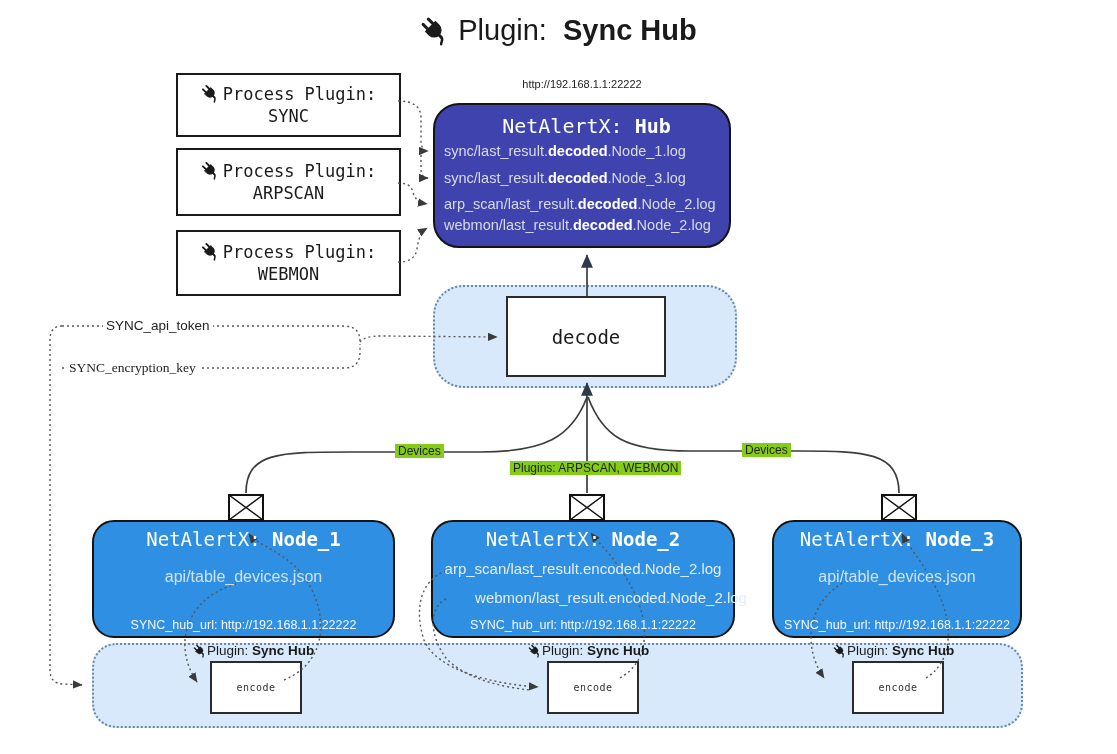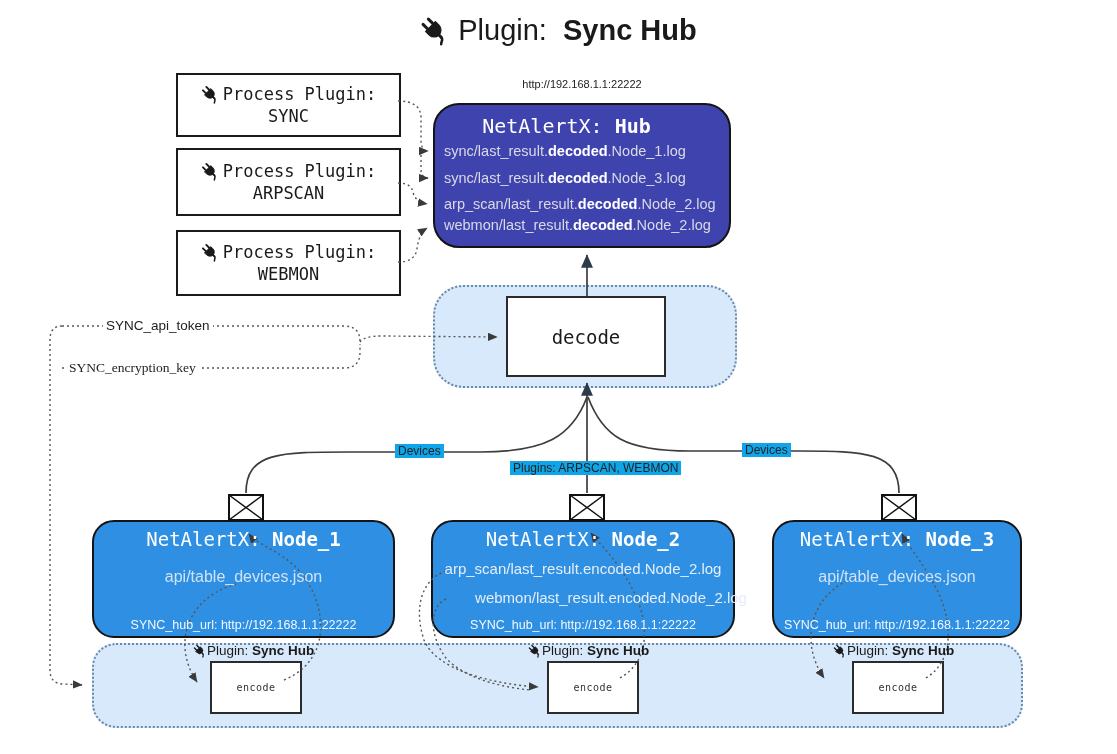--- a/index.html
+++ b/index.html
@@ -7,43 +7,43 @@
           font-family:"Liberation Sans",sans-serif;color:#1a1a1a;}
   .abs{position:absolute;}
   .mono{font-family:"DejaVu Sans Mono","Liberation Mono",monospace;}
   .keep{white-space:pre;}
   
   .page-title{left:0;top:14px;width:1117px;display:flex;justify-content:center;align-items:center;gap:8px;font-size:29px;}
   .page-title .bold{font-weight:bold;}
   
   .pbox{border:2px solid #1a1a1a;background:#fff;display:flex;flex-direction:column;
         align-items:center;justify-content:center;gap:2px;font-size:17px;}
-  .pbox .row1{display:flex;align-items:center;gap:3px;}
+  .pbox .row1{display:flex;gap:3px;}
   
   .hub{left:433px;top:103px;width:298px;height:145px;background:#3f43ae;border:2px solid #141414;
        border-radius:26px;box-sizing:border-box;}
-  .hub-title{left:433px;top:114px;width:267px;text-align:center;color:#fff;font-size:20px;}
+  .hub-title{left:433px;top:114px;width:267px;text-align:center;color:#fff;font-size:20px;padding-left:20px;}
   .hub-line{left:444px;width:284px;font-size:14.5px;color:#d9dae4;white-space:nowrap;}
   .hub-line b{color:#fff;}
   .hub-url{left:433px;top:78px;width:298px;text-align:center;font-size:11px;color:#222;}
   
   .panel{background:#d8e9fb;border:2px dotted #6688aa;box-sizing:border-box;}
   .decode-panel{left:433px;top:285px;width:304px;height:103px;border-radius:30px;}
   .bottom-panel{left:92px;top:643px;width:931px;height:85px;border-radius:24px;}
   .iobox{background:#fff;border:2px solid #2b2b2b;box-sizing:border-box;display:flex;
          align-items:center;justify-content:center;}
   .decode-box{left:506px;top:296px;width:160px;height:81px;font-size:19px;}
   .encode-box{width:92px;height:53px;top:661px;font-size:10px;letter-spacing:.5px;color:#333;}
   
   .node{top:520px;height:118px;background:#2e8fe3;border:2px solid #141414;border-radius:22px;box-sizing:border-box;}
   .node-title{top:528px;text-align:center;color:#fff;font-size:19px;white-space:nowrap;}
   .node-line{text-align:center;white-space:nowrap;}
   .node-url{top:618px;text-align:center;font-size:12.5px;color:#f4f8fd;white-space:nowrap;}
   
-  .edge-label{background:#0ea5e9;font-size:12px;color:#222;padding:0 3px;z-index:6;white-space:nowrap;}
+  .edge-label{background:#84cc16;font-size:12px;color:#222;padding:0 3px;z-index:6;white-space:nowrap;}
   .key-label{background:#fff;font-size:13.5px;color:#222;padding:0 3px;z-index:6;white-space:nowrap;}
   .badge{display:flex;align-items:flex-end;gap:0;font-size:13.5px;z-index:6;white-space:nowrap;}
   .badge .bold{font-weight:bold;}
   #overlay{position:absolute;left:0;top:0;z-index:5;pointer-events:none;}
   .envelope{z-index:7;}
   .z1{z-index:1;} .z6{z-index:6;}
 </style>
 </head>
 <body>
 

